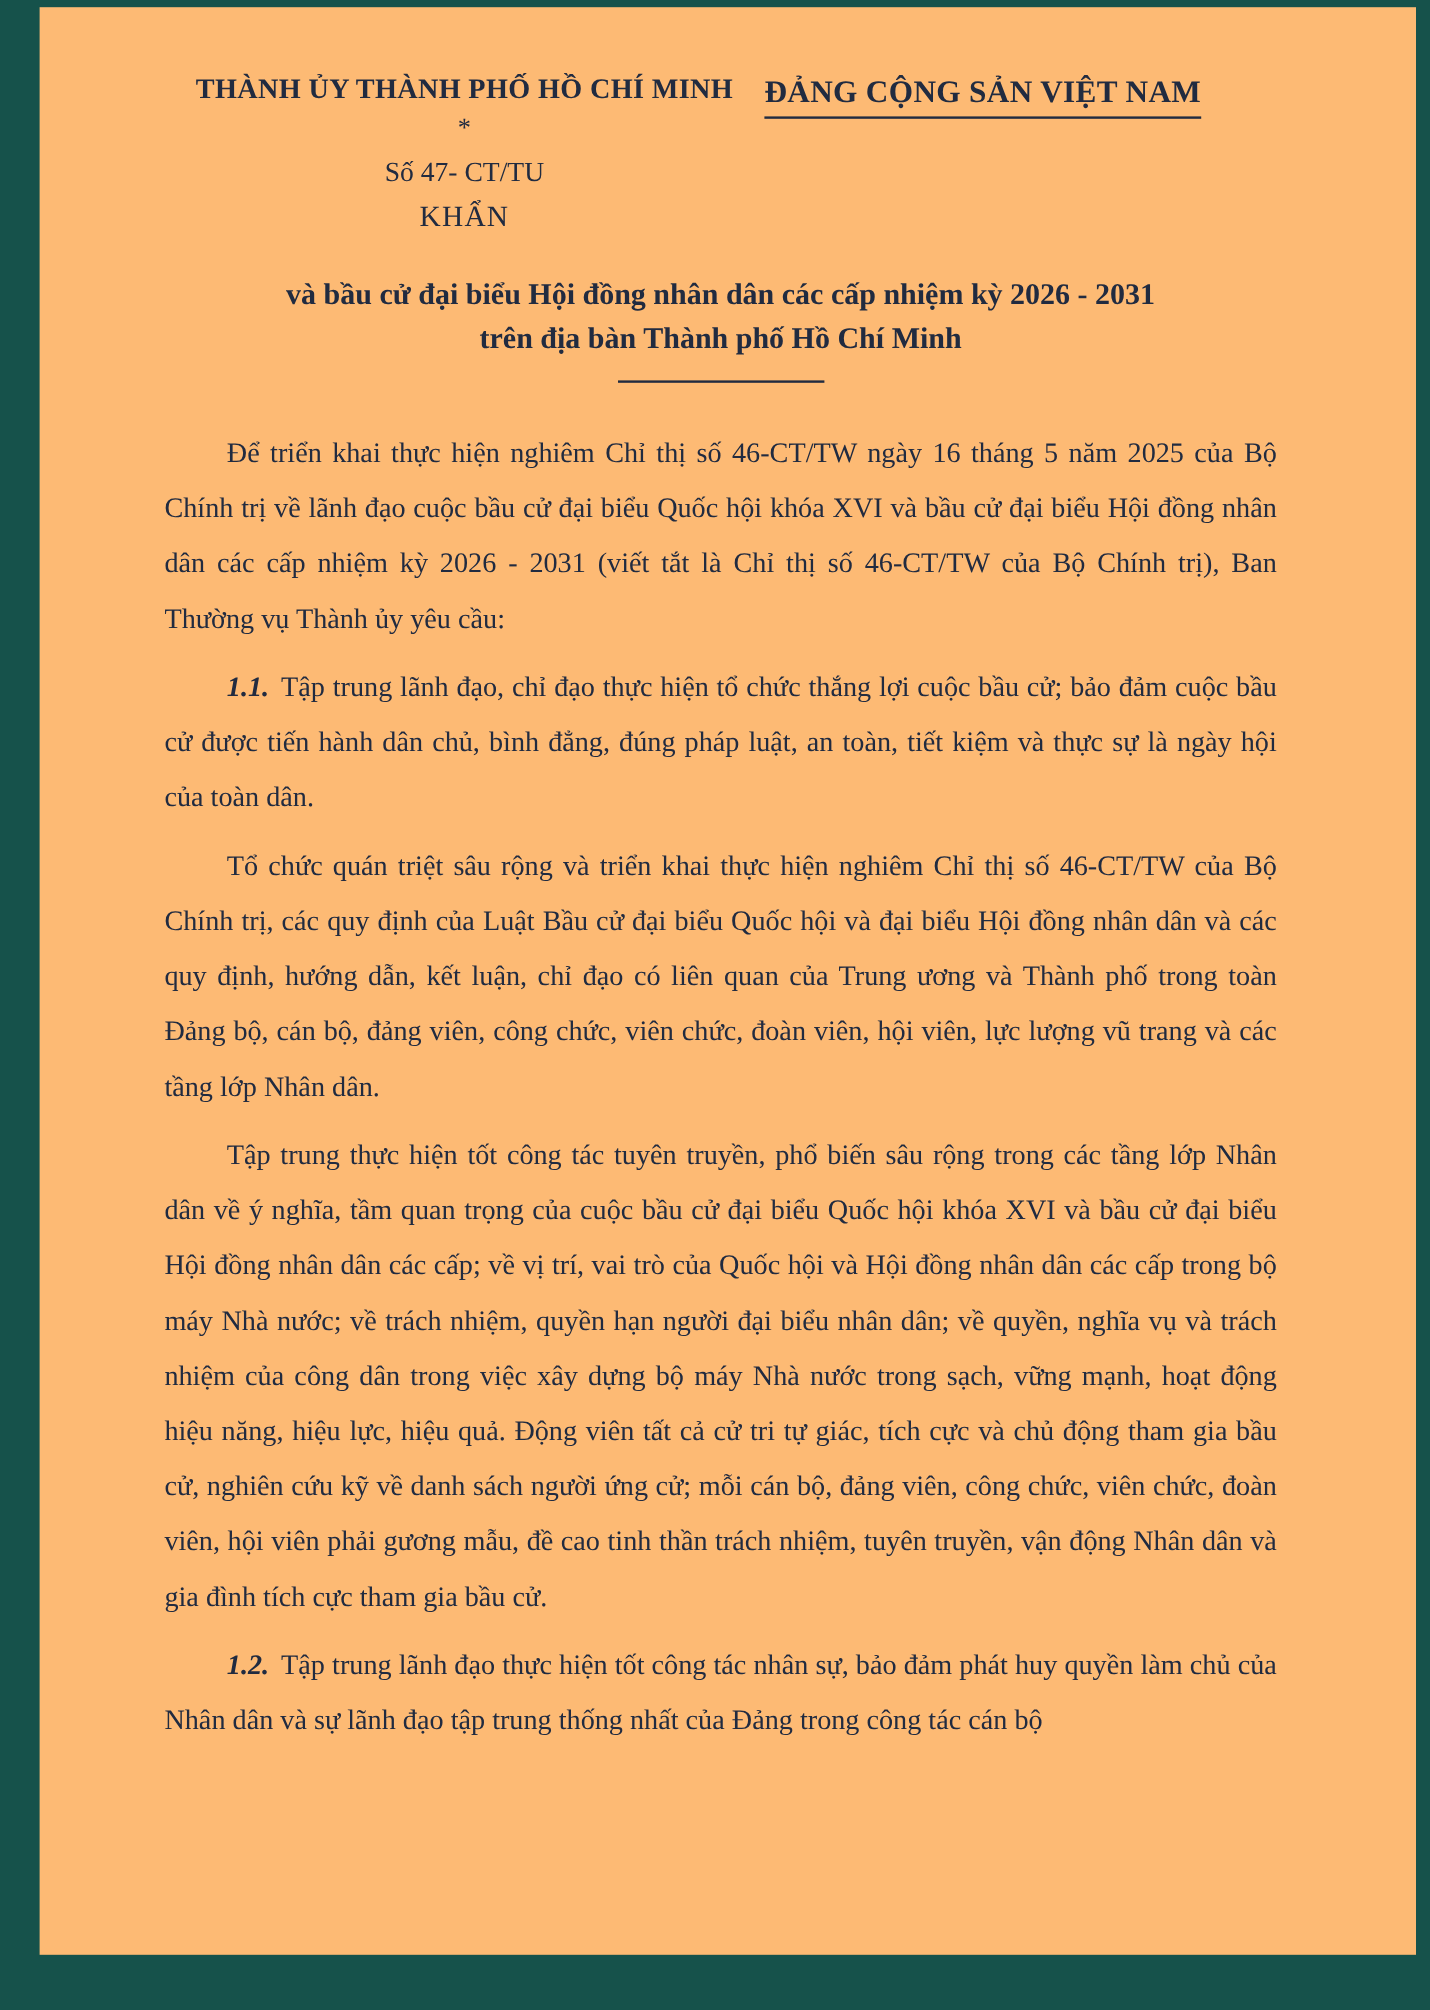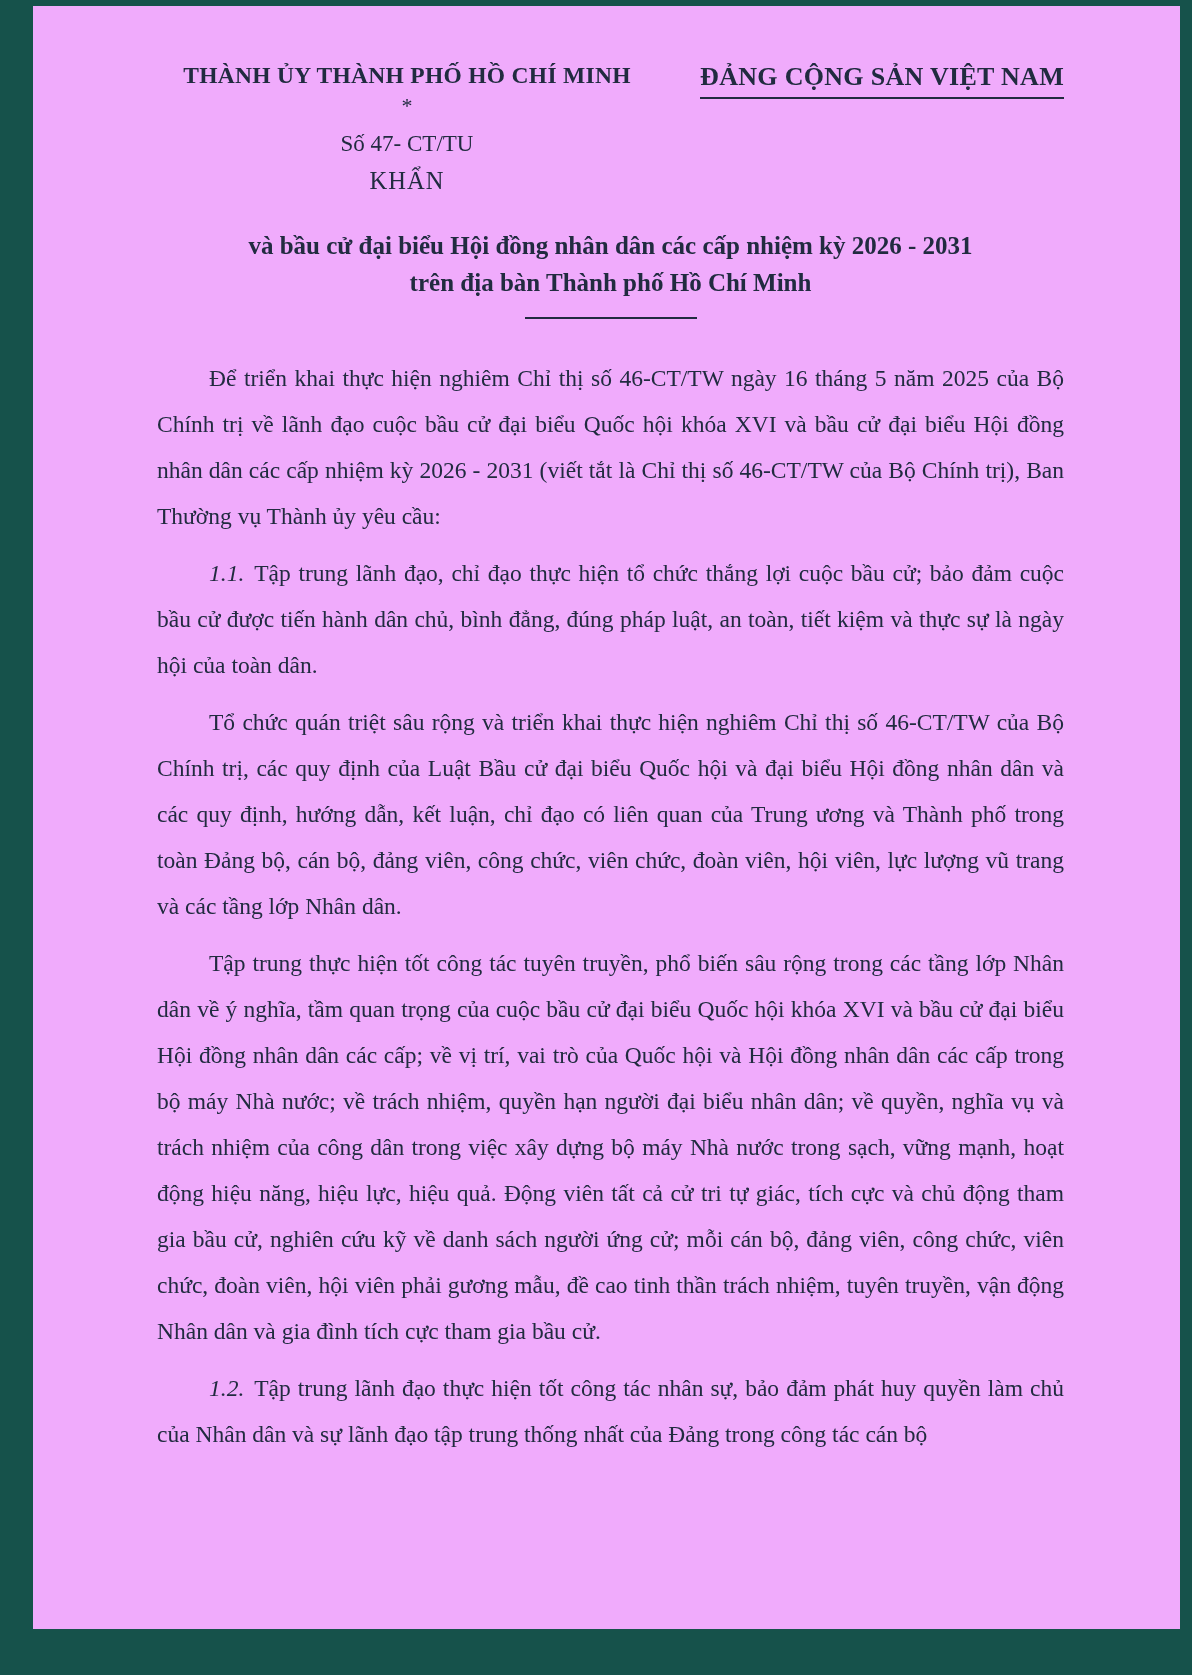--- a/index.html
+++ b/index.html
@@ -9,31 +9,30 @@
     position: relative;
     background: #16524b;
     font-family: "Liberation Serif", serif;
   }
   .page {
     position: absolute;
     top: 6px;
     left: 33px;
     right: 12px;
     bottom: 46px;
-    background: #f0abfc;
+    background: #fdba74;
     color: #212b40;
     overflow: hidden;
-    padding-left: 20px;
   }
   .content { padding: 56px 116px 0 104px; }
 
   
   .header { display: flex; align-items: flex-start; }
   .header-left { width: 500px; text-align: center; flex: none; }
-  .header-right { flex: 1; text-align: right; }
+  .header-right { flex: 1; text-align: left; }
   .org { font-weight: bold; font-size: 23.5px; white-space: nowrap; letter-spacing: 0.3px; }
   .star { font-size: 22px; margin-top: 4px; }
   .doc-number { font-size: 23px; margin-top: 12px; }
   .urgency { font-weight: normal; font-size: 24.5px; margin-top: 10px; letter-spacing: 1px; }
   .party {
     font-weight: bold; font-size: 26px; white-space: nowrap;
     display: inline-block; padding-bottom: 5px;
     border-bottom: 2px solid #212b40; letter-spacing: 0.3px;
   }
   .place-date { font-style: italic; font-size: 22.5px; margin-top: 10px; }
@@ -41,21 +40,21 @@
   
   .title-block { text-align: center; margin-top: 32px; }
   .doc-title { font-size: 31px; font-weight: bold; letter-spacing: 1.5px; }
   .subject { font-size: 25px; font-weight: bold; line-height: 37px; margin-top: 8px; }
   .title-rule { width: 172px; height: 2px; background: #212b40; margin: 16px auto 0 auto; }
 
   
   .body-text { margin-top: 36px; font-size: 23.5px; line-height: 46px; text-align: justify; }
   .para { margin: 0 0 11px 0; text-indent: 52px; }
   .para.heading { font-weight: bold; text-align: left; }
-  .lead { font-weight: normal; font-style: italic; margin-right: 10px; }
+  .lead { font-weight: bold; font-style: italic; margin-right: 10px; }
 </style>
 </head>
 <body>
 
 <div class="page">
   <div class="content">
 
     <div class="header">
       <div class="header-left">
         <div class="org">THÀNH ỦY THÀNH PHỐ HỒ CHÍ MINH</div>

